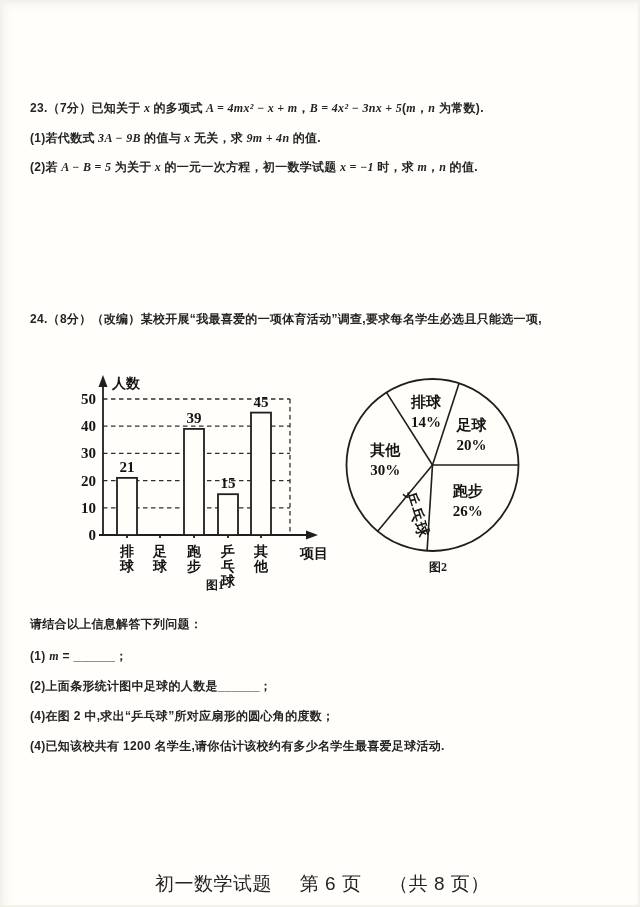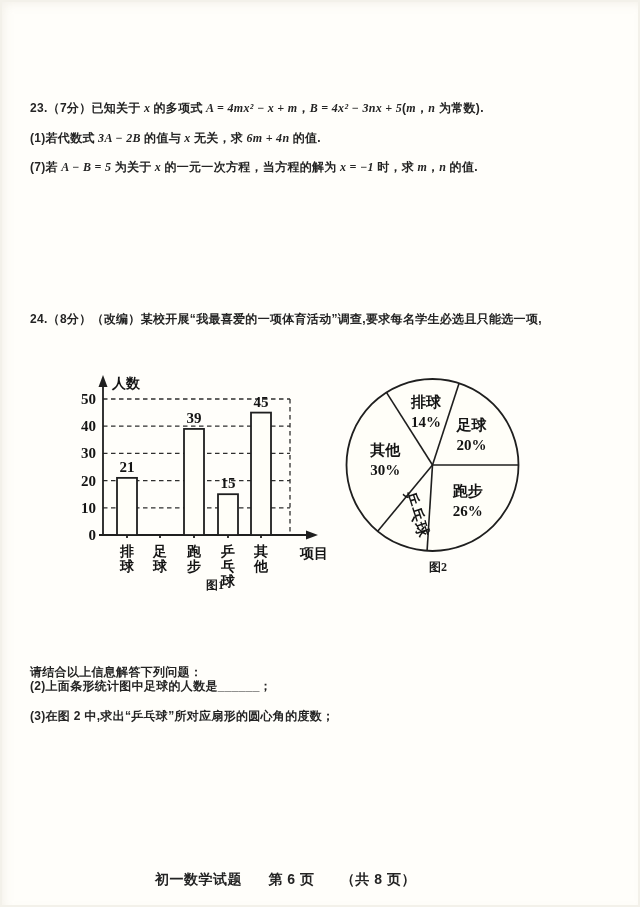--- a/index.html
+++ b/index.html
@@ -27,33 +27,33 @@
   .axis{stroke:#1f1f1f;stroke-width:1.8;fill:none;}
   .dash{stroke:#2e2e2e;stroke-width:1.3;stroke-dasharray:4.5 3.5;fill:none;}
   .bar{fill:#fffef8;stroke:#1f1f1f;stroke-width:1.8;}
   .arr{fill:#1f1f1f;stroke:none;}
   .tick,.num{font:700 15px "Liberation Serif","DejaVu Serif",serif;fill:#141414;}
   .cjk{font-size:14px;font-weight:700;fill:#141414;}
   .p{font-size:15px;}
   .pie{fill:#fffef8;stroke:#1f1f1f;stroke-width:1.8;}
   .pline{stroke:#1f1f1f;stroke-width:1.6;}
   .footer{
-    position:absolute;left:155px;top:871px;font-size:14px;font-weight:700;
+    position:absolute;left:155px;top:871px;font-size:19px;font-weight:400;
     letter-spacing:.5px;color:#242424;white-space:nowrap;
   }
   .footer span{margin-right:22px;}
 </style>
 </head>
 <body>
 
 <div class="page">
 
   <div class="tline" style="top:100px;"><span>23.（7分）已知关于</span><span class="math"> x </span><span>的多项式</span><span class="math"> A = 4mx² − x + m</span><span>，</span><span class="math">B = 4x² − 3nx + 5</span><span>(</span><span class="math">m</span><span>，</span><span class="math">n</span><span> 为常数).</span></div>
-  <div class="tline" style="top:130px;"><span>(1)若代数式</span><span class="math"> 3A − 2B </span><span>的值与</span><span class="math"> x </span><span>无关，求</span><span class="math"> 6m + 4n </span><span>的值.</span></div>
-  <div class="tline" style="top:159px;"><span>(7)若</span><span class="math"> A − B = 5 </span><span>为关于</span><span class="math"> x </span><span>的一元一次方程，当方程的解为</span><span class="math"> x = −1 </span><span>时，求</span><span class="math"> m</span><span>，</span><span class="math">n </span><span>的值.</span></div>
+  <div class="tline" style="top:130px;"><span>(1)若代数式</span><span class="math"> 3A − 9B </span><span>的值与</span><span class="math"> x </span><span>无关，求</span><span class="math"> 9m + 4n </span><span>的值.</span></div>
+  <div class="tline" style="top:159px;"><span>(2)若</span><span class="math"> A − B = 5 </span><span>为关于</span><span class="math"> x </span><span>的一元一次方程，初一数学试题</span><span class="math"> x = −1 </span><span>时，求</span><span class="math"> m</span><span>，</span><span class="math">n </span><span>的值.</span></div>
 
   <div class="tline" style="top:311px;"><span>24.（8分）（改编）某校开展“我最喜爱的一项体育活动”调查,要求每名学生必选且只能选一项,</span></div>
 
   <svg style="left:58px;top:372px;" width="270" height="222" viewBox="0 0 270 222">
       <text x="38" y="168" class="tick" text-anchor="end">0</text>
       <line x1="45" y1="135.8" x2="232" y2="135.8" class="dash"></line>
       <text x="38" y="140.8" class="tick" text-anchor="end">10</text>
       <line x1="45" y1="108.6" x2="232" y2="108.6" class="dash"></line>
       <text x="38" y="113.6" class="tick" text-anchor="end">20</text>
       <line x1="45" y1="81.39999999999999" x2="232" y2="81.39999999999999" class="dash"></line>
@@ -102,23 +102,25 @@
       <text x="45.29333574534275" y="79.03000842626346" class="cjk p" text-anchor="middle">其他</text>
       <text x="45.29333574534275" y="99.03000842626346" class="num" text-anchor="middle">30%</text>
       <line x1="92.5" y1="89" x2="37.6815368816127" y2="155.2641388787179" class="pline"></line>
       <text x="72.23842462023534" y="140.17489778328937" class="cjk p" text-anchor="middle" letter-spacing="1" transform="rotate(72 72.23842462023534 140.17489778328937)">乒乓球</text>
       <line x1="92.5" y1="89" x2="87.10001532047899" y2="174.83029864483137" class="pline"></line>
       <text x="127.8226306659203" y="119.61478117494487" class="cjk p" text-anchor="middle">跑步</text>
       <text x="127.8226306659203" y="139.61478117494488" class="num" text-anchor="middle">26%</text>
     </svg>
   <div class="caption" style="left:406px;top:559px;width:64px;">图2</div>
 
-  <div class="tline" style="top:616px;margin-top:48px;"><span>请结合以上信息解答下列问题：</span></div>
+  <div class="tline" style="top:616px;"><span>请结合以上信息解答下列问题：</span></div>
+  <div class="tline" style="top:648px;"><span>(1) </span><span class="math">m</span><span> = ______；</span></div>
   <div class="tline" style="top:678px;"><span>(2)上面条形统计图中足球的人数是______；</span></div>
-  <div class="tline" style="top:708px;"><span>(3)在图 2 中,求出“乒乓球”所对应扇形的圆心角的度数；</span></div>
+  <div class="tline" style="top:708px;"><span>(4)在图 2 中,求出“乒乓球”所对应扇形的圆心角的度数；</span></div>
+  <div class="tline" style="top:738px;"><span>(4)已知该校共有 1200 名学生,请你估计该校约有多少名学生最喜爱足球活动.</span></div>
 
   <div class="footer">
     <span>初一数学试题</span>
     <span>第 6 页</span>
     <span>（共 8 页）</span>
   </div>
 
 </div>
 
 </body></html>

